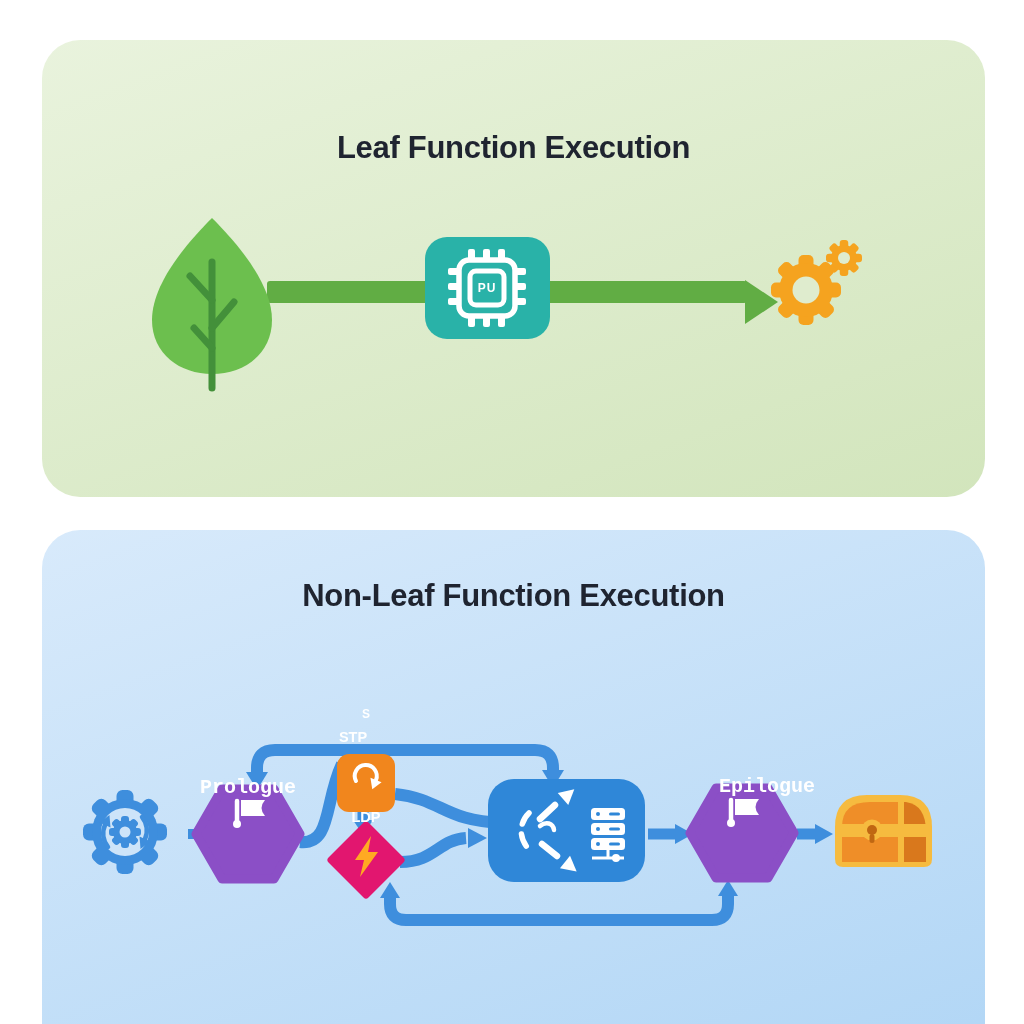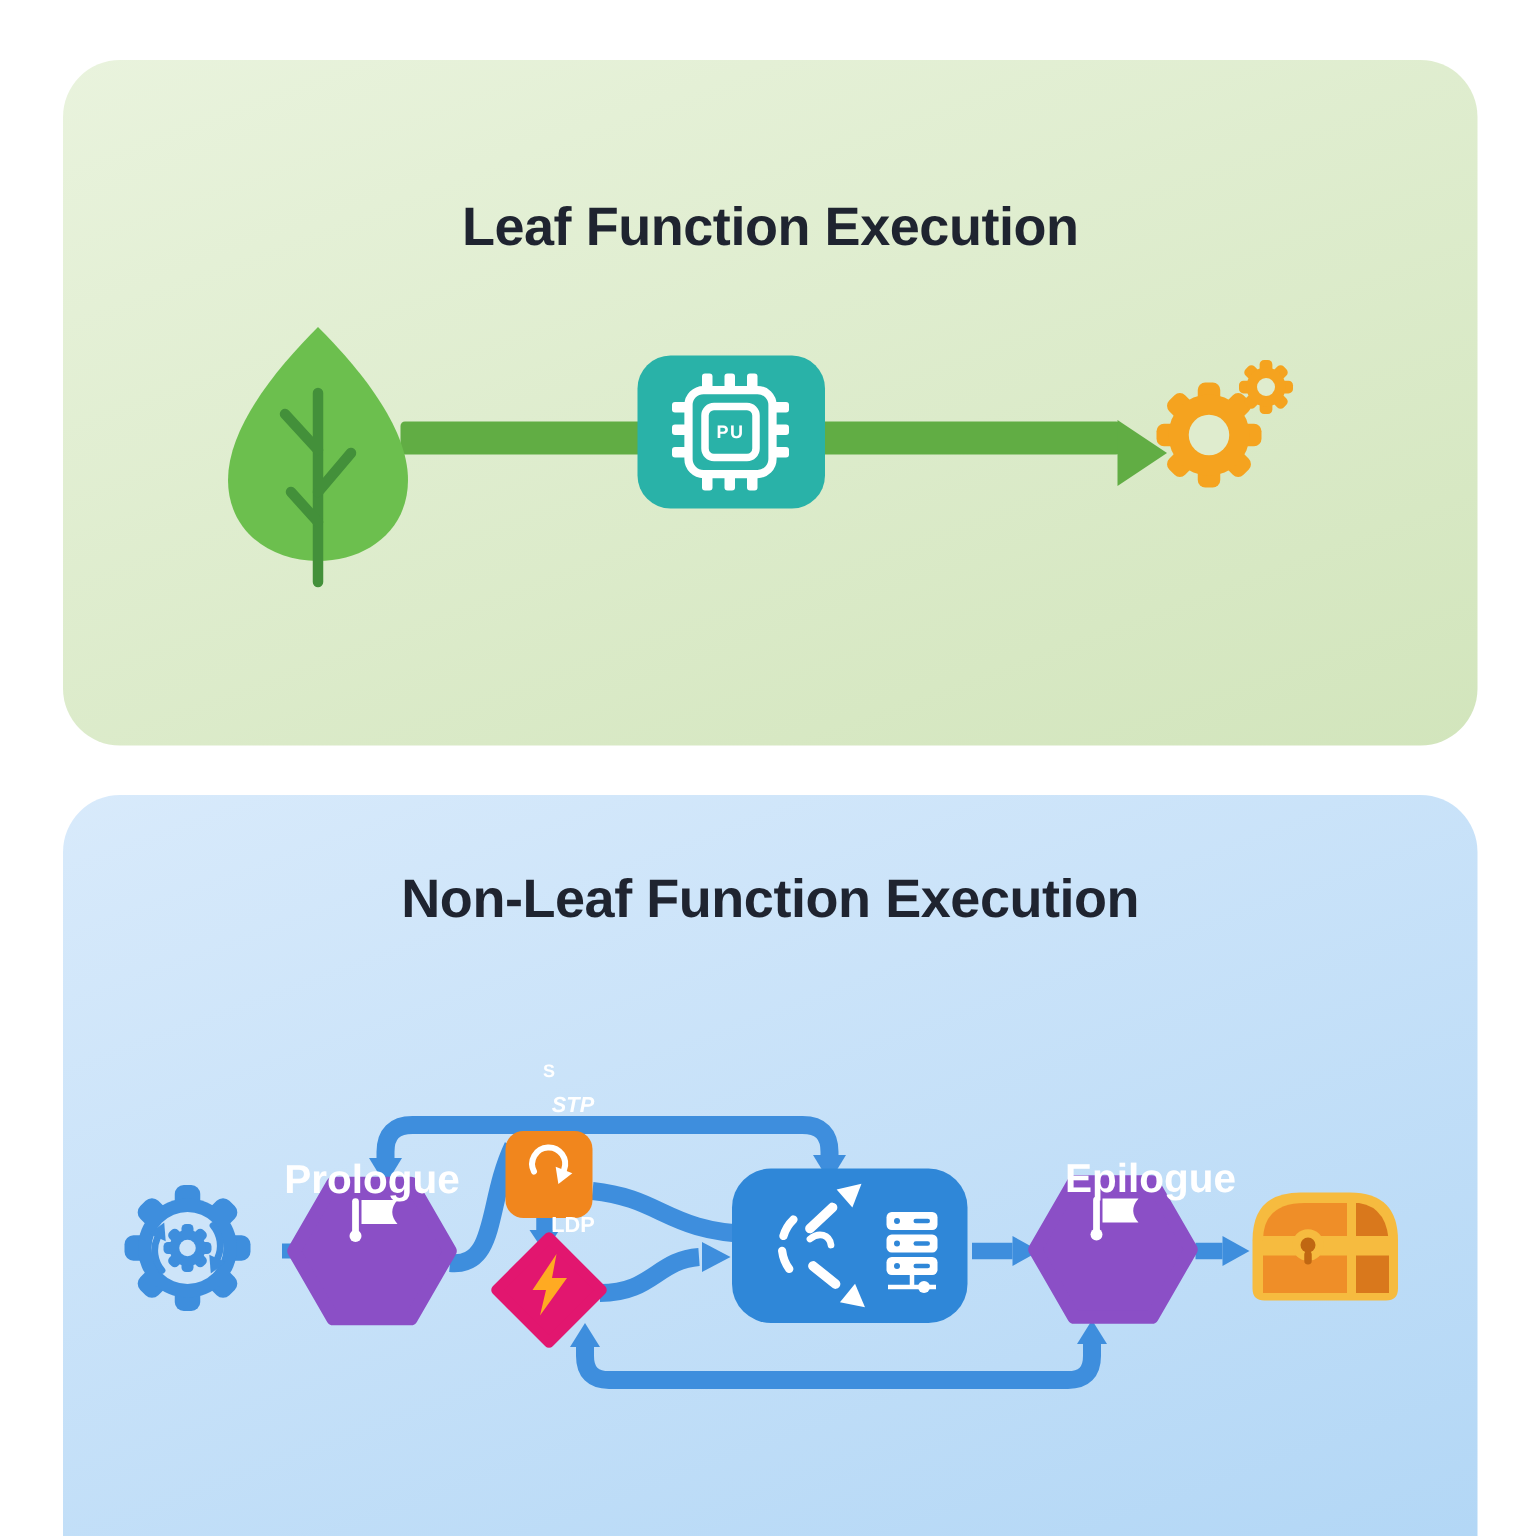--- a/index.html
+++ b/index.html
@@ -1,26 +1,26 @@
 <!DOCTYPE html>
 <html style="--green-panel-top: #e9f3dd; --green-panel-bottom: #d2e5bc; --blue-panel-top: #d8eafb; --blue-panel-bottom: #afd5f5; --title: #1f2430; --leaf-green: #6cbf4e; --leaf-stem: #43903a; --flow-green: #61ad44; --chip-teal: #29b2a8; --gear-orange: #f5a31f; --flow-blue: #3e8edd; --box-blue: #2f87d8; --hex-purple: #8b4fc6; --stp-orange: #f1861d; --ldp-magenta: #e2166f; --bolt-orange: #ffaa22; --chest-trim: #f6bb3f; --chest-body: #ef8e28; --chest-side: #d9781c; --chest-hole: #c06712;"><head>
 <meta charset="utf-8">
 <style>
   html,body{margin:0;padding:0;background:#fff;}
   body{width:1024px;height:1024px;position:relative;font-family:"Liberation Sans",sans-serif;overflow:hidden;}
   .panel{position:absolute;left:42px;width:943px;border-radius:38px;}
   .panel-leaf{top:40px;height:457px;background:linear-gradient(160deg,var(--green-panel-top,#e9f3dd) 0%,var(--green-panel-bottom,#d2e5bc) 100%);}
   .panel-nonleaf{top:530px;height:577px;background:linear-gradient(160deg,var(--blue-panel-top,#d8eafb) 0%,var(--blue-panel-bottom,#afd5f5) 100%);}
   .panel-title{position:absolute;left:0;width:100%;text-align:center;color:var(--title,#1f2430);
-    font-size:36px;font-weight:bold;letter-spacing:-0.3px;}
+    font-size:31px;font-weight:bold;letter-spacing:-0.3px;}
   .panel-leaf .panel-title{top:90px;}
   .panel-nonleaf .panel-title{top:48px;}
   .diagram{position:absolute;left:0;top:0;width:100%;height:100%;}
   .lbl{position:absolute;transform:translate(-50%,-50%);color:#fff;font-weight:bold;white-space:nowrap;}
-  .lbl-node{font-size:27px;}
+  .lbl-node{font-size:20px;font-family:Liberation Mono, monospace;}
   .lbl-sm{font-size:14.5px;}
   .lbl-xs{font-size:12px;}
   .lbl-pu{font-size:12px;letter-spacing:1px;}
   
   .f-white{fill:#fff}.st-white{stroke:#fff;fill:none}
   .f-blue{fill:var(--flow-blue,#3e8edd)}
   .st-blue{stroke:var(--flow-blue,#3e8edd);fill:none}
   .f-boxblue{fill:var(--box-blue,#2f87d8)}
   .f-purple{fill:var(--hex-purple,#8b4fc6);stroke:var(--hex-purple,#8b4fc6);stroke-width:9;stroke-linejoin:round;}
   .f-stp{fill:var(--stp-orange,#f1861d)}
@@ -225,16 +225,16 @@
       <rect x="856" y="210" width="6" height="60" class="f-trim"></rect>
       <rect x="800" y="232" width="84" height="13" class="f-trim"></rect>
       <circle cx="830" cy="238" r="10.5" class="f-trim"></circle>
       <circle cx="830" cy="238" r="5" class="f-hole"></circle>
       <rect x="827.5" y="242" width="5" height="9" rx="2.5" class="f-hole"></rect>
     </g>
   </svg>
 
   <span class="lbl lbl-node" style="left:206px;top:257px;">Prologue</span>
   <span class="lbl lbl-xs" style="left:324px;top:184px;">S</span>
-  <span class="lbl lbl-sm" style="left:340px;top:207px;font-style:italic;">STP</span>
-  <span class="lbl lbl-sm" style="left:340px;top:287px;">LDP</span>
+  <span class="lbl lbl-sm" style="left:311px;top:207px;">STP</span>
+  <span class="lbl lbl-sm" style="left:324px;top:287px;">LDP</span>
   <span class="lbl lbl-node" style="left:725px;top:256px;">Epilogue</span>
 </div>
 
 </body></html>

